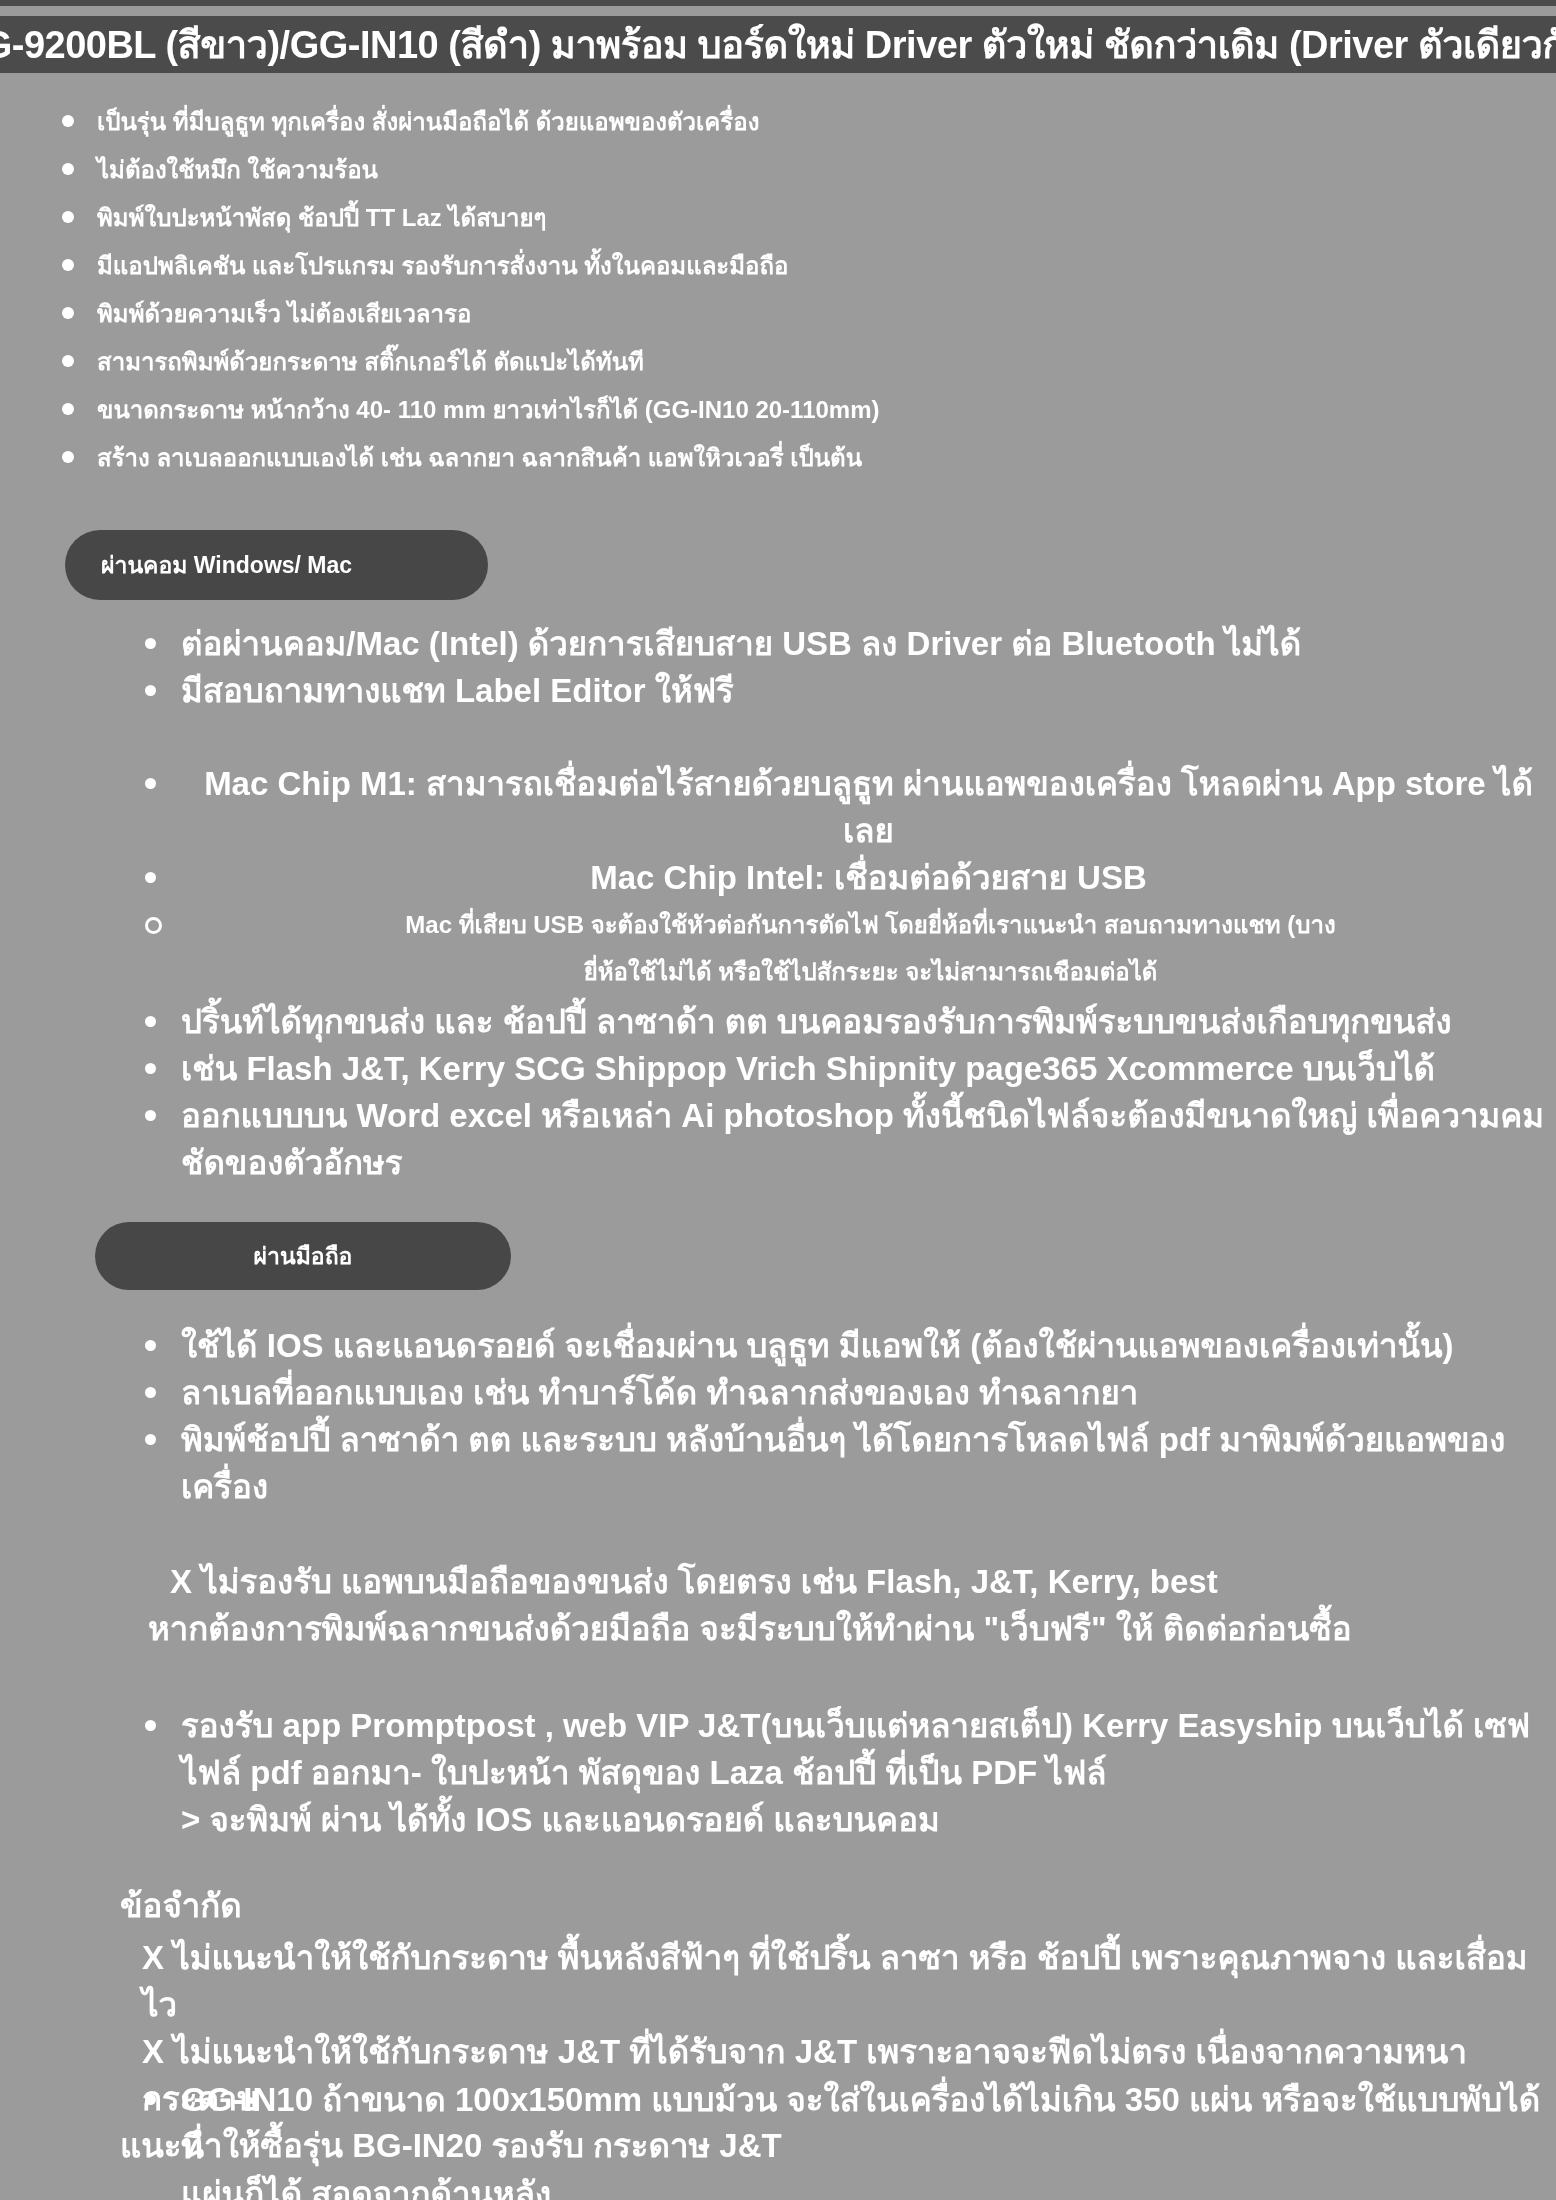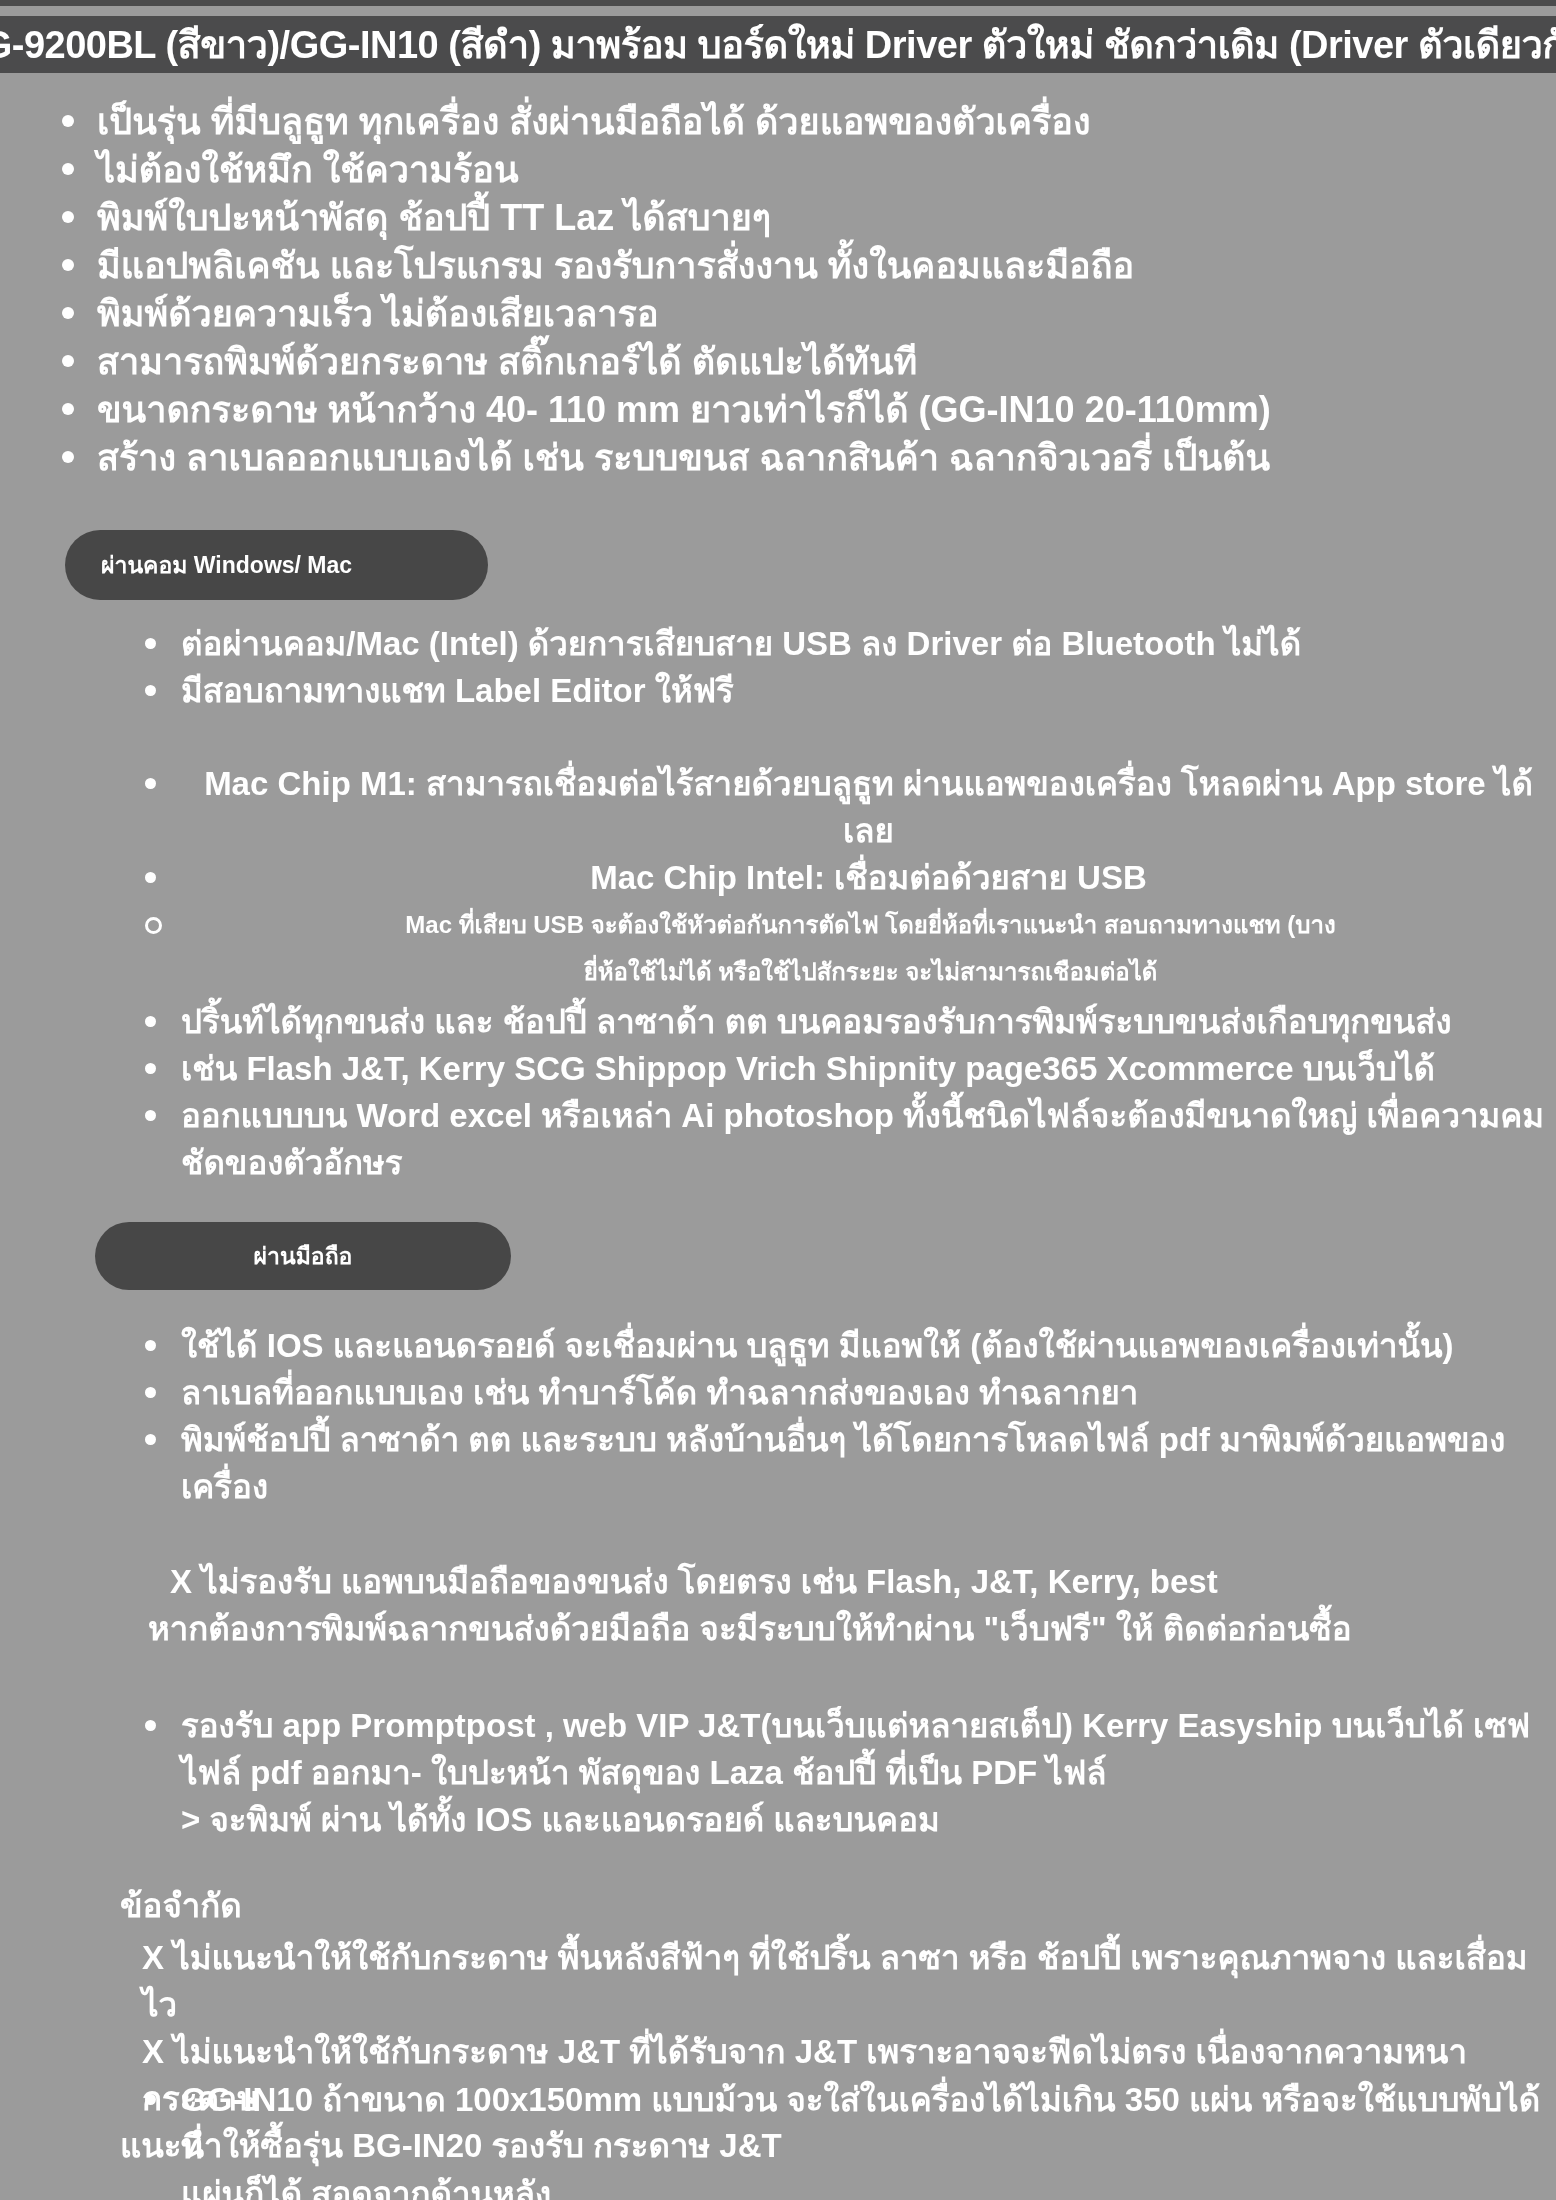--- a/index.html
+++ b/index.html
@@ -26,21 +26,21 @@
   }
   .header-band .title{
     font-size:38px;
     white-space:nowrap;
     letter-spacing:-0.5px;
   }
 
   
   ul.bullets{list-style:none;margin:0;padding:0;}
   ul.bullets li{position:relative;}
-  .lvl1 li{padding-left:35px;line-height:48px;font-size:36px;}
+  .lvl1 li{padding-left:35px;line-height:48px;font-size:24px;}
   .lvl2 li{padding-left:36px;line-height:47px;font-size:33px;}
   .dot{
     position:absolute;left:0;top:17px;
     width:12px;height:12px;border-radius:50%;
     background:#ffffff;display:block;
   }
   .lvl2 .dot{width:11px;height:11px;top:18px;}
   .ring{
     position:absolute;left:0;top:16px;
     width:11px;height:11px;border-radius:50%;
@@ -71,21 +71,21 @@
 </div>
 
 <ul class="block bullets lvl1" style="left:62px;top:98px;">
   <li><span class="dot"></span><span>เป็นรุ่น ที่มีบลูธูท ทุกเครื่อง สั่งผ่านมือถือได้ ด้วยแอพของตัวเครื่อง</span></li>
   <li><span class="dot"></span><span>ไม่ต้องใช้หมึก ใช้ความร้อน</span></li>
   <li><span class="dot"></span><span>พิมพ์ใบปะหน้าพัสดุ ช้อปปี้ TT Laz ได้สบายๆ</span></li>
   <li><span class="dot"></span><span>มีแอปพลิเคชัน และโปรแกรม รองรับการสั่งงาน ทั้งในคอมและมือถือ</span></li>
   <li><span class="dot"></span><span>พิมพ์ด้วยความเร็ว ไม่ต้องเสียเวลารอ</span></li>
   <li><span class="dot"></span><span>สามารถพิมพ์ด้วยกระดาษ สติ๊กเกอร์ได้ ตัดแปะได้ทันที</span></li>
   <li><span class="dot"></span><span>ขนาดกระดาษ หน้ากว้าง 40- 110 mm ยาวเท่าไรก็ได้  (GG-IN10 20-110mm)</span></li>
-  <li><span class="dot"></span><span>สร้าง ลาเบลออกแบบเองได้ เช่น ระบบขนส ฉลากสินค้า ฉลากจิวเวอรี่ เป็นต้น</span></li>
+  <li><span class="dot"></span><span>สร้าง ลาเบลออกแบบเองได้ เช่น ฉลากยา ฉลากสินค้า แอพใหิวเวอรี่ เป็นต้น</span></li>
 </ul>
 
 <div class="block pill pill-computer">
   <span>ผ่านคอม Windows/ Mac</span>
 </div>
 
 <ul class="block bullets lvl2" style="left:145px;top:620px;">
   <li><span class="dot"></span><span>ต่อผ่านคอม/Mac (Intel) ด้วยการเสียบสาย USB ลง Driver ต่อ Bluetooth ไม่ได้</span></li>
   <li><span class="dot"></span><span>มีสอบถามทางแชท Label Editor ให้ฟรี</span></li>
 </ul>

